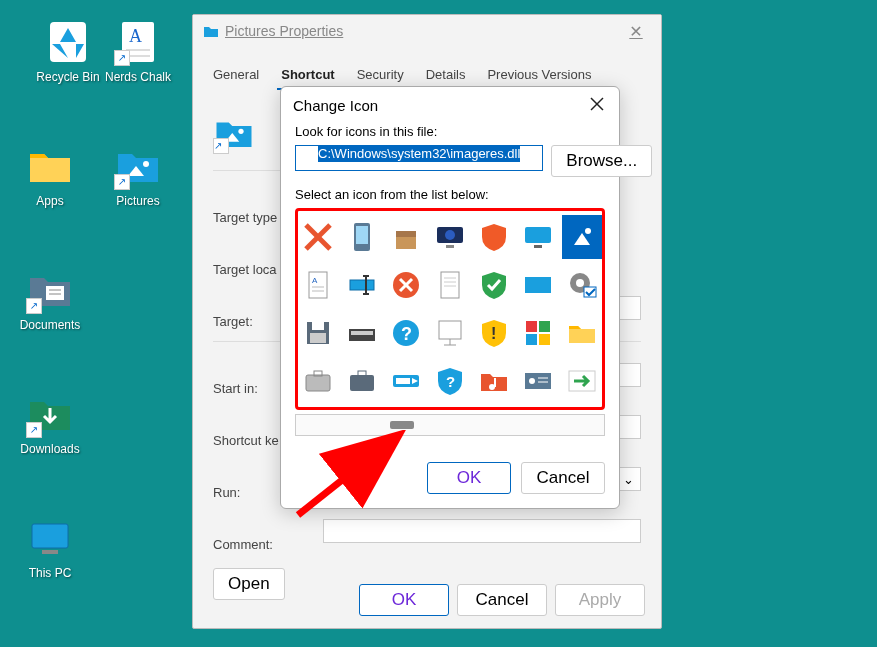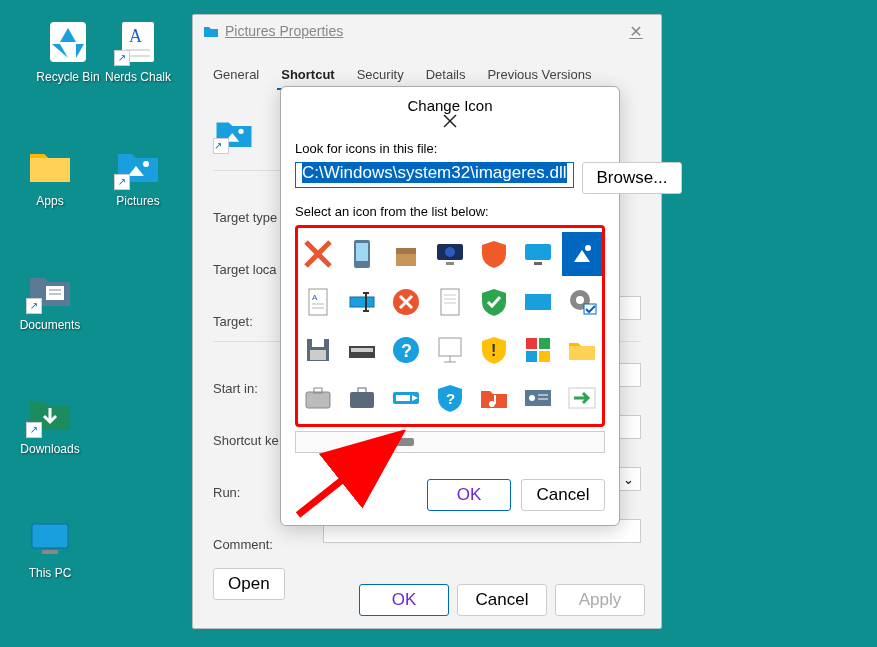--- a/index.html
+++ b/index.html
@@ -140,32 +140,31 @@
       background: #fff;
       border: 1px solid #aaa;
       border-radius: 6px;
       box-shadow: 0 4px 20px rgba(0,0,0,0.2);
     }
     .icon-dialog .dlg-titlebar {
       display: flex;
       align-items: center;
       padding: 10px 12px;
       font-size: 15px;
-      flex-direction: column;
     }
     .icon-dialog .dlg-titlebar .title { flex: 1; }
     .icon-dialog .dlg-titlebar .close { cursor: pointer; font-size: 15px; width: 20px; text-align: center; }
     .icon-dialog .dlg-body { padding: 0 14px 14px 14px; }
     .dlg-row { display: flex; gap: 8px; margin-bottom: 10px; }
     .path-input {
       flex: 1;
       height: 26px;
       border: 1px solid #0067c0;
-      padding: 0 6px;
-      font-size: 17px;
+      padding: 0 22px;
+      font-size: 13px;
     }
     .path-input .sel {
       background: #0067c0;
       color: #fff;
       padding: 1px 0;
     }
 
     .icon-grid-wrap {
       border: 3px solid #ff0000;
       border-radius: 4px;

